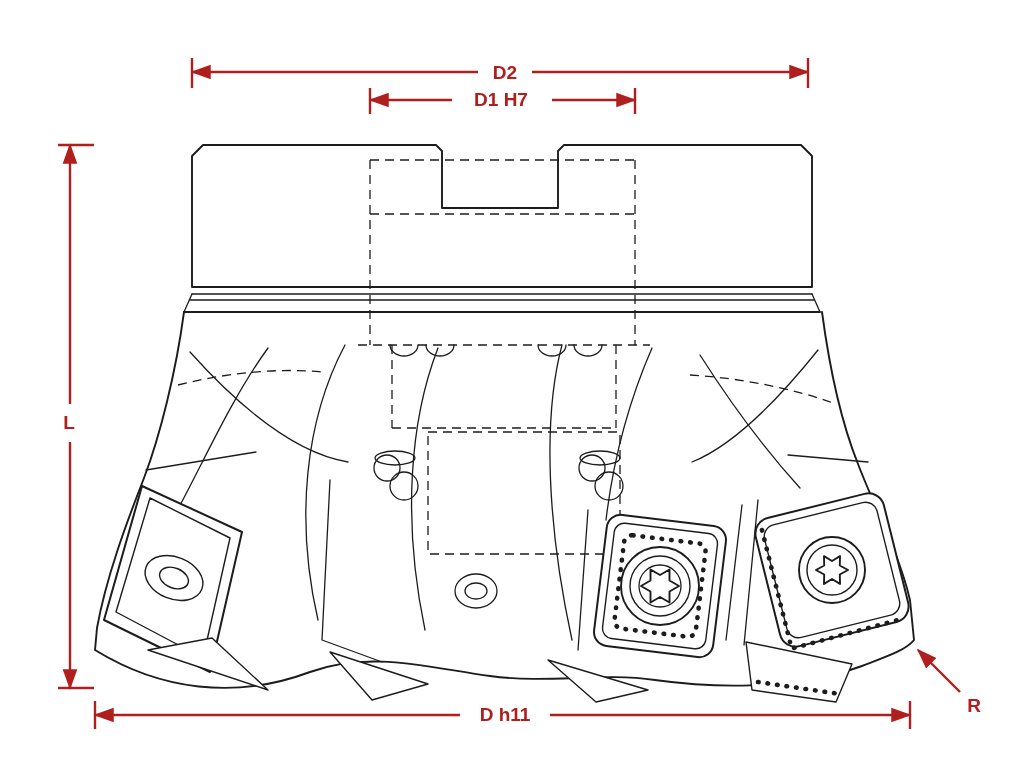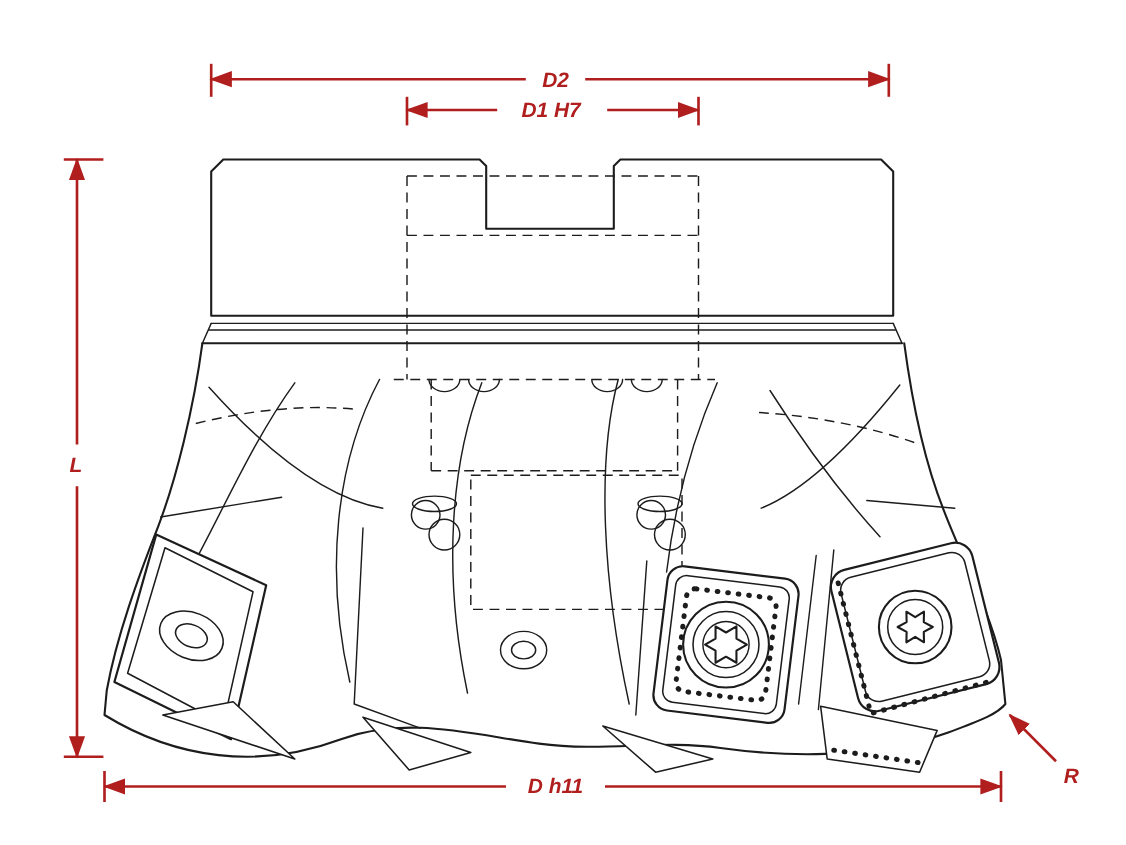--- a/index.html
+++ b/index.html
@@ -1,17 +1,17 @@
 <!DOCTYPE html>
 <html><head>
 <meta charset="utf-8">
 <style>
   html,body{margin:0;padding:0;background:#ffffff;}
   .stage{position:relative;width:1024px;height:768px;background:#ffffff;overflow:hidden;
-         font-family:"Liberation Sans", sans-serif;font-style:italic;}
+         font-family:"Liberation Sans", sans-serif;}
   svg{display:block;}
   
   .ln      {fill:none;stroke:#1c1c1c;stroke-width:1.9;stroke-linejoin:round;stroke-linecap:round;}
   .ln-thin {fill:none;stroke:#1c1c1c;stroke-width:1.3;stroke-linejoin:round;stroke-linecap:round;}
   .ln-dash {fill:none;stroke:#1c1c1c;stroke-width:1.3;stroke-dasharray:9 6;stroke-linejoin:round;}
   .white   {fill:#ffffff;stroke:#1c1c1c;stroke-width:2;stroke-linejoin:round;}
   .white-thin{fill:#ffffff;stroke:#1c1c1c;stroke-width:1.4;stroke-linejoin:round;}
   .inner   {fill:none;stroke:#1c1c1c;stroke-width:1.4;stroke-linejoin:round;}
   .dots    {fill:none;stroke:#1c1c1c;stroke-width:4.6;stroke-dasharray:0.6 9;stroke-linecap:round;}
   

